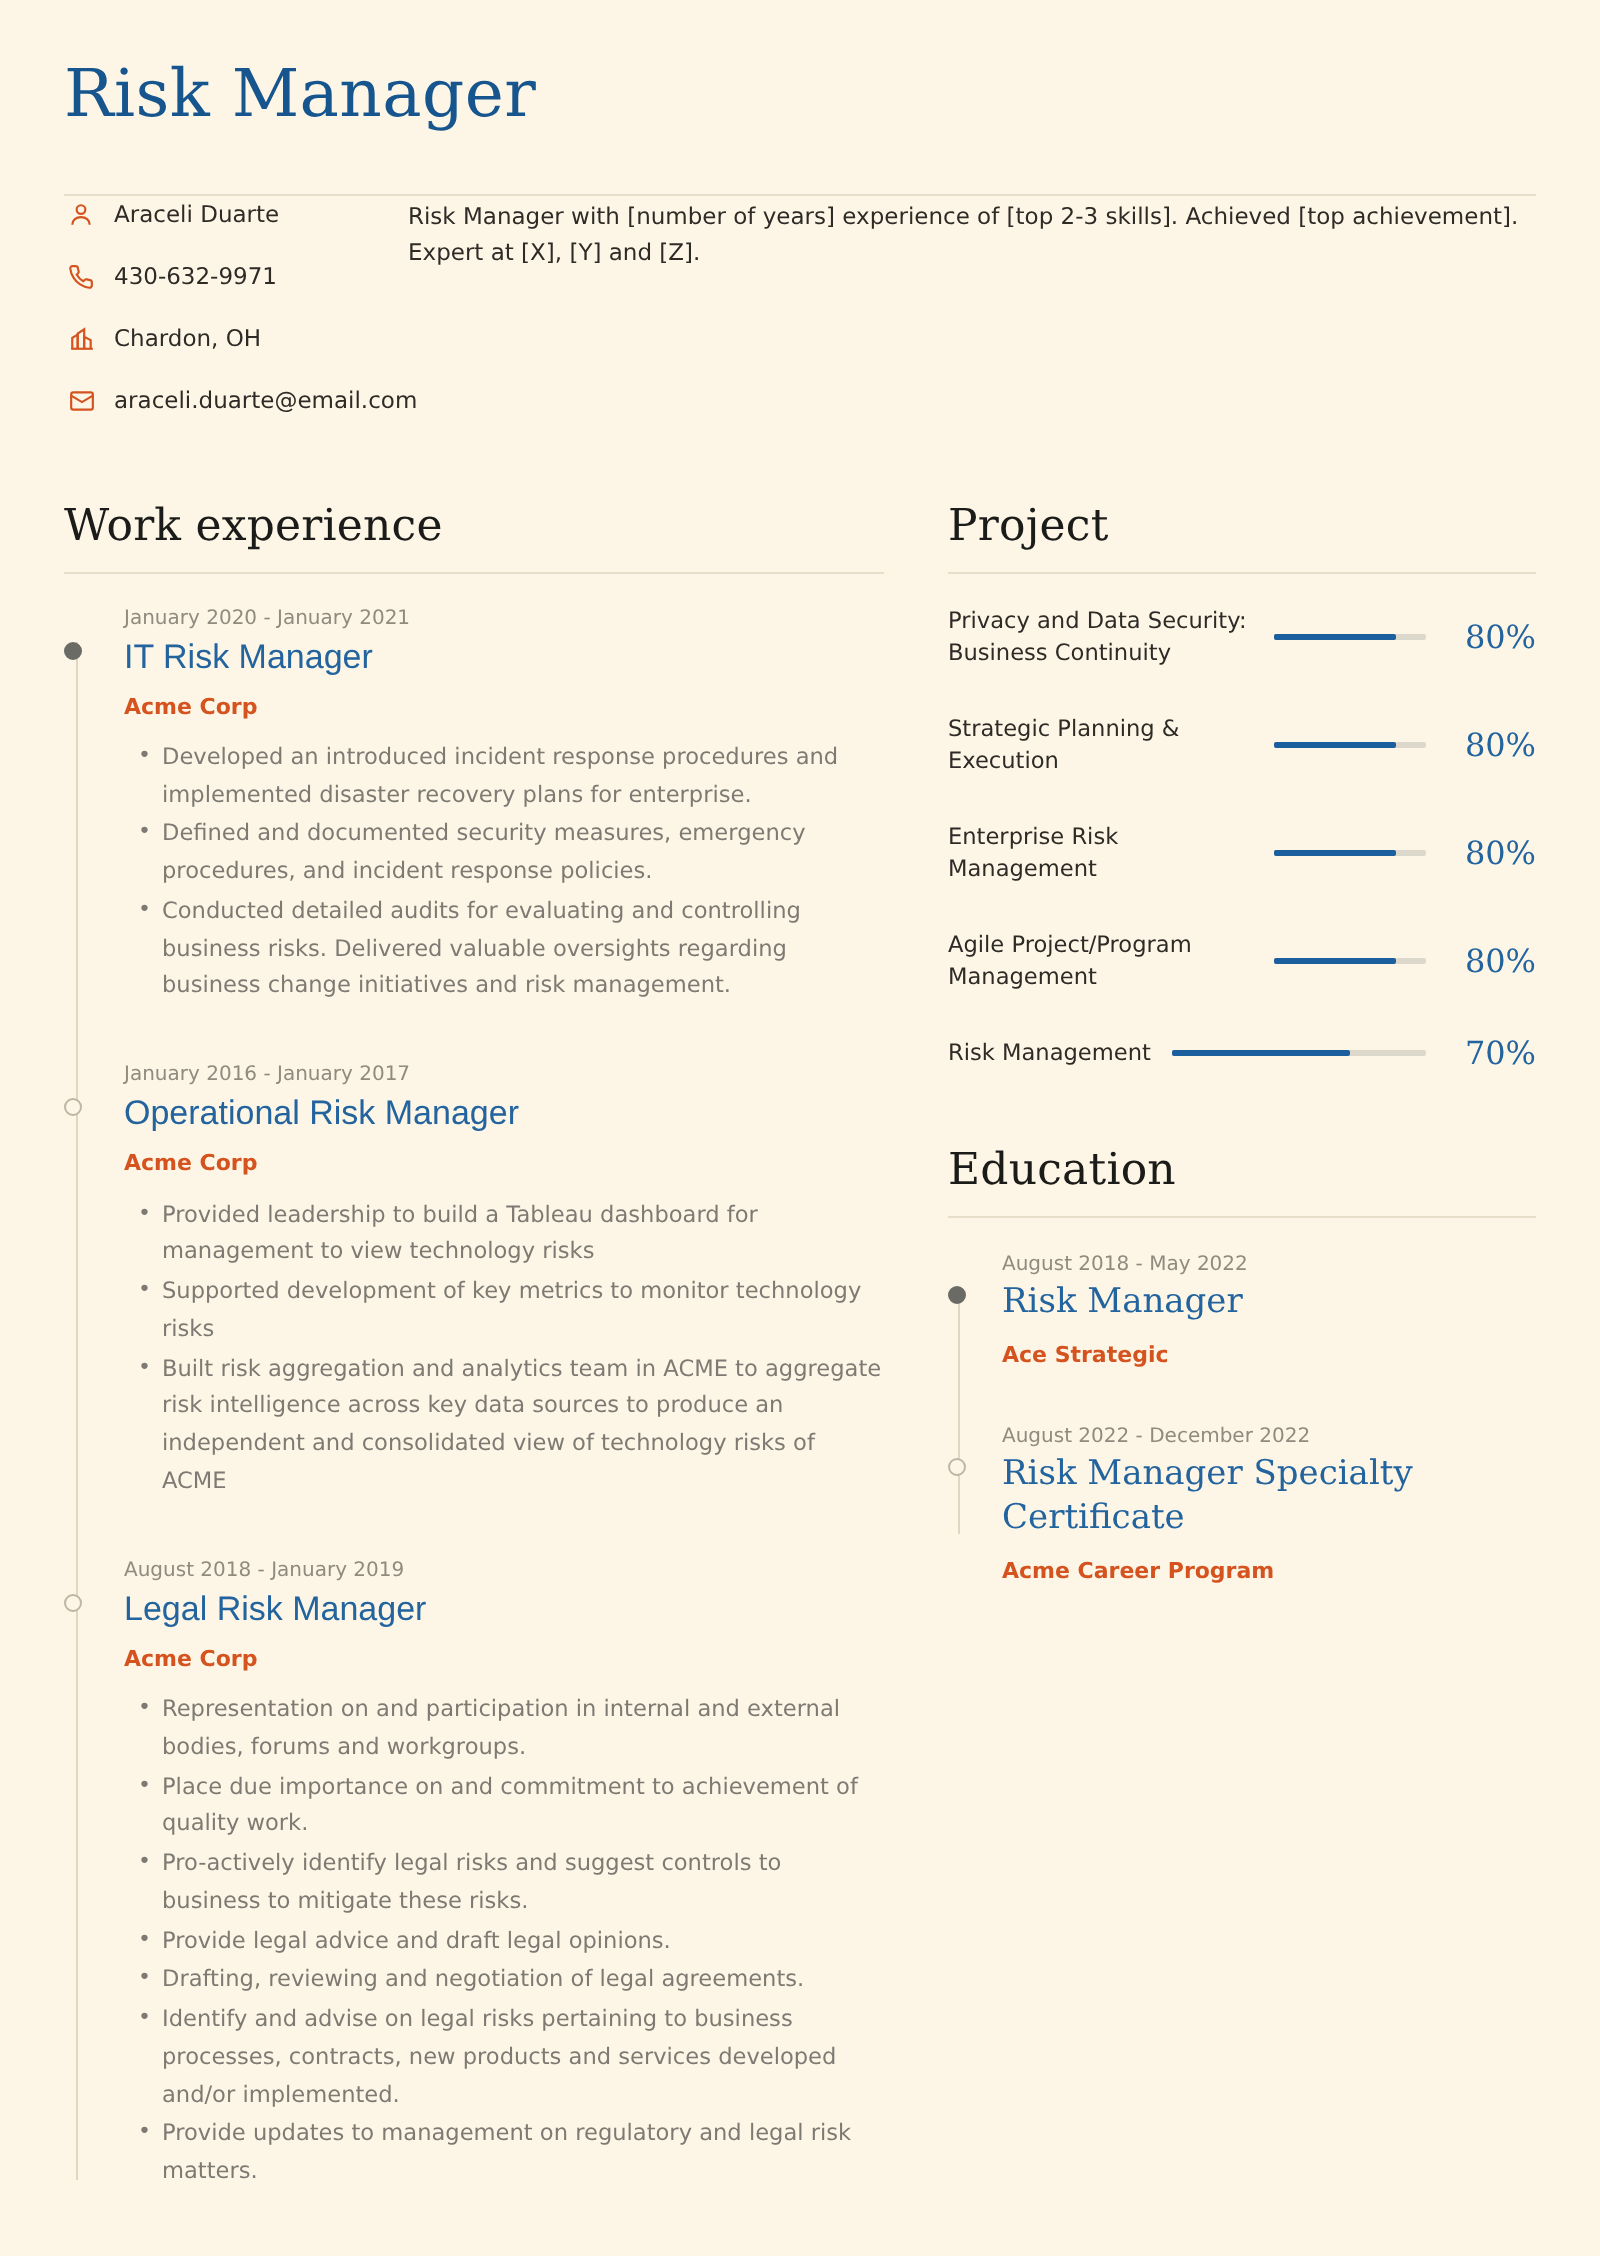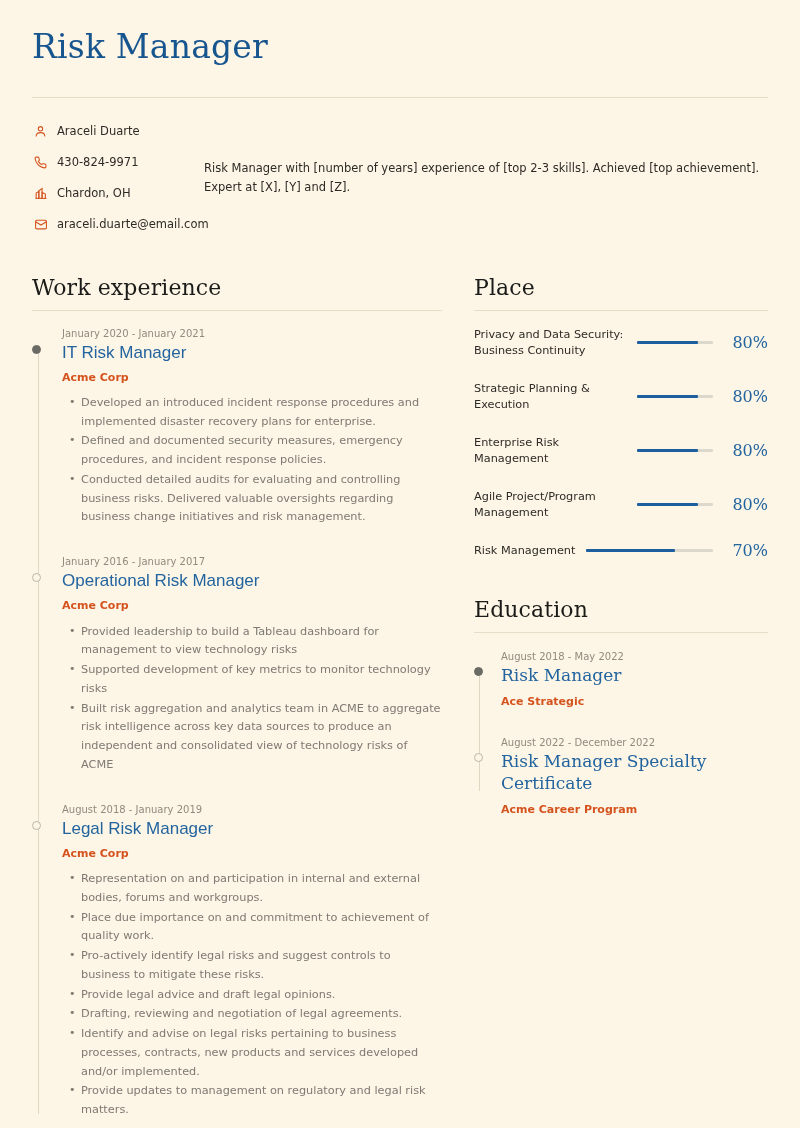--- a/index.html
+++ b/index.html
@@ -26,22 +26,21 @@
   }
   .header-rule {
     border: 0;
     border-top: 1px solid #e7ddc8;
     margin: 30px 0 0 0;
   }
 
   
   .intro {
     display: flex;
-    margin-top: 24px;
-    align-items: center;
+    align-items: flex-start;
   }
   .contact-col { width: 172px; flex: 0 0 172px; padding-top: 2px; }
   .contact-row {
     display: flex;
     align-items: center;
     margin-bottom: 15px;
     min-height: 16px;
   }
   .contact-row:last-child { margin-bottom: 0; }
   .c-icon {
@@ -244,21 +243,21 @@
         </span>
         <span class="contact-text">Araceli Duarte</span>
       </div>
 
       <div class="contact-row">
         <span class="c-icon">
           <svg width="13" height="13" viewBox="0 0 24 24" fill="none" stroke="currentColor" stroke-width="2">
             <path d="M22 16.9v3a2 2 0 01-2.2 2 19.8 19.8 0 01-8.6-3.1 19.5 19.5 0 01-6-6A19.8 19.8 0 012.1 4.2 2 2 0 014.1 2h3a2 2 0 012 1.7c.1 1 .4 1.9.7 2.8a2 2 0 01-.5 2.1L8.1 9.9a16 16 0 006 6l1.3-1.2a2 2 0 012.1-.5c.9.3 1.8.6 2.8.7a2 2 0 011.7 2z"></path>
           </svg>
         </span>
-        <span class="contact-text">430-824-9971</span>
+        <span class="contact-text">430-632-9971</span>
       </div>
 
       <div class="contact-row">
         <span class="c-icon">
           <svg width="14" height="13" viewBox="0 0 24 24" fill="none" stroke="currentColor" stroke-width="2">
             <path d="M3 21V11l5-3v13"></path>
             <path d="M8 21V7l6-4v18"></path>
             <path d="M14 21V10l6 3v8"></path>
             <path d="M2 21h20"></path>
           </svg>
@@ -328,21 +327,21 @@
             <li>Provide updates to management on regulatory and legal risk matters.</li>
 
           </ul>
         </div>
 
       </div>
     </div>
 
     <div class="col-right">
 
-      <h2 class="section-title">Place</h2>
+      <h2 class="section-title">Project</h2>
       <hr class="section-rule">
 
       <div class="skills-list">
 
         <div class="skill-row">
           <div class="skill-label">Privacy and Data Security: Business Continuity</div>
           <div class="skill-bar">
               <span style="width: 80%;"></span>
             </div>
           <div class="skill-pct">80%</div>

